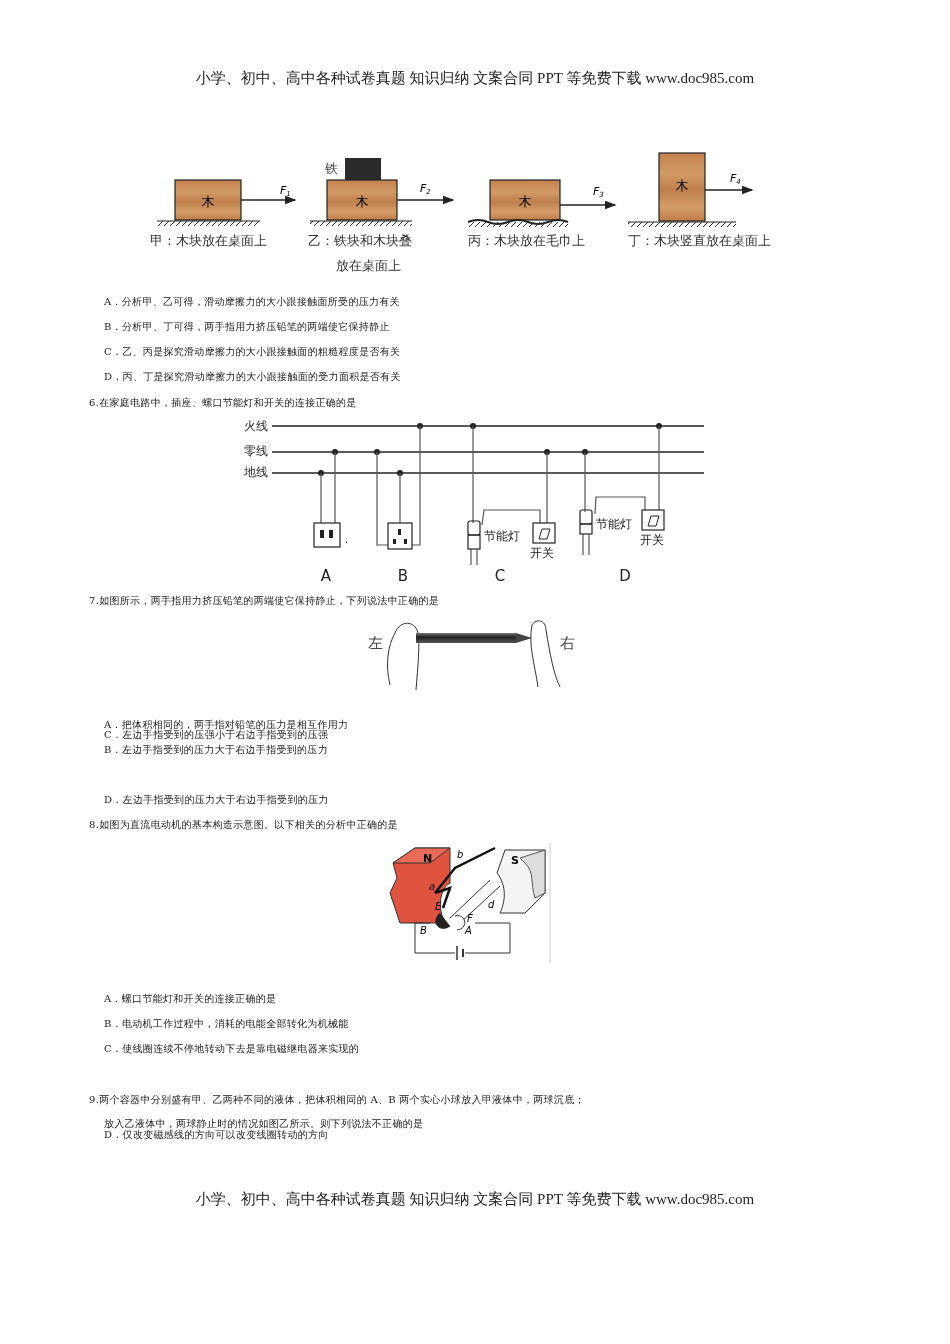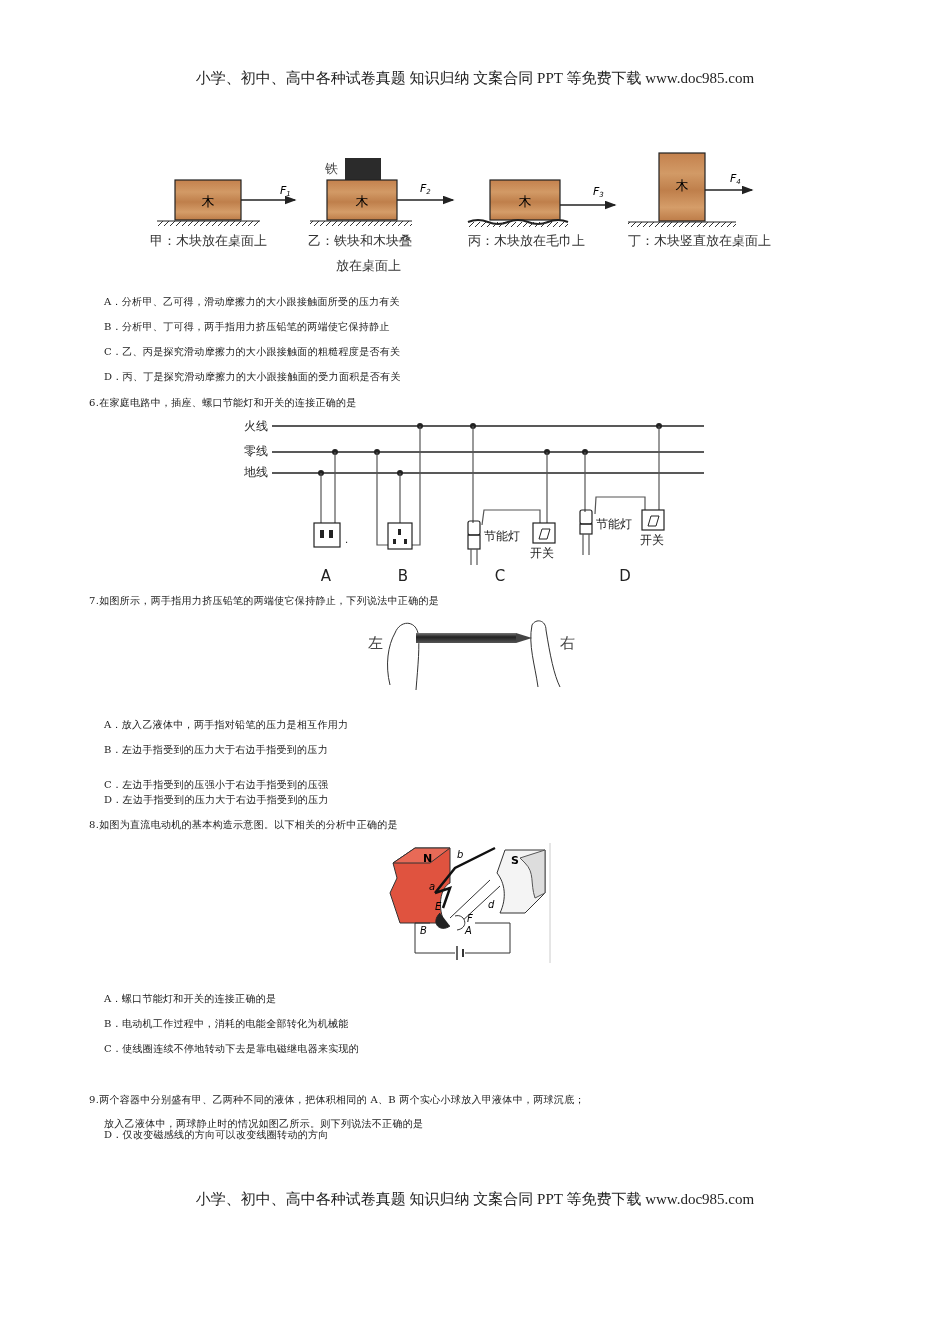--- a/index.html
+++ b/index.html
@@ -175,23 +175,23 @@
     </linearGradient>
   </defs>
   <path d="M30,70 C25,50 28,30 35,18 C40,5 55,5 58,18 C60,30 58,50 56,75" fill="#fff" stroke="#333" stroke-width="1"></path>
   <rect x="56" y="18" width="100" height="10" fill="url(#pencil)"></rect>
   <path d="M156,18 L172,23 L156,28 Z" fill="#444"></path>
   <path d="M172,10 C176,3 186,5 186,15 C190,40 194,60 200,72 M172,10 C168,30 175,50 178,72" fill="none" stroke="#333" stroke-width="1"></path>
   <text x="8" y="33" font-size="15" fill="#444">左</text>
   <text x="200" y="33" font-size="15" fill="#444">右</text>
 </svg>
 
-<div class="line opt" style="top:718px">A．放入乙液体中，两手指对铅笔的压力是相互作用力</div>
+<div class="line opt" style="top:718px">A．把体积相同的，两手指对铅笔的压力是相互作用力</div>
 <div class="line opt" style="top:743px">B．左边手指受到的压力大于右边手指受到的压力</div>
-<div class="line opt" style="top:778px">C．左边手指受到的压强小于右边手指受到的压强</div>
+<div class="line opt" style="top:728px">C．左边手指受到的压强小于右边手指受到的压强</div>
 <div class="line opt" style="top:793px">D．左边手指受到的压力大于右边手指受到的压力</div>
 
 <div class="line q" style="top:818px">8.如图为直流电动机的基本构造示意图。以下相关的分析中正确的是</div>
 
 <svg class="fig" style="left:385px;top:838px" width="170" height="130" viewBox="0 0 170 130">
   <path d="M8,25 L30,10 L65,10 L65,45 C55,50 52,70 60,85 L15,85 L10,70 L5,55 L12,40 Z" fill="#e0533f" stroke="#333"></path>
   <path d="M8,25 L30,10 L65,10 L45,25 Z" fill="#e86a57" stroke="#333"></path>
   <text x="38" y="24" font-size="11" font-weight="bold">N</text>
   <path d="M120,12 L160,12 L160,55 L140,75 L115,75 C122,60 120,45 112,35 Z" fill="#f4f4f4" stroke="#333"></path>
   <path d="M135,20 L160,12 L160,55 L150,60 C145,45 150,35 140,25 Z" fill="#ddd" stroke="#555"></path>

